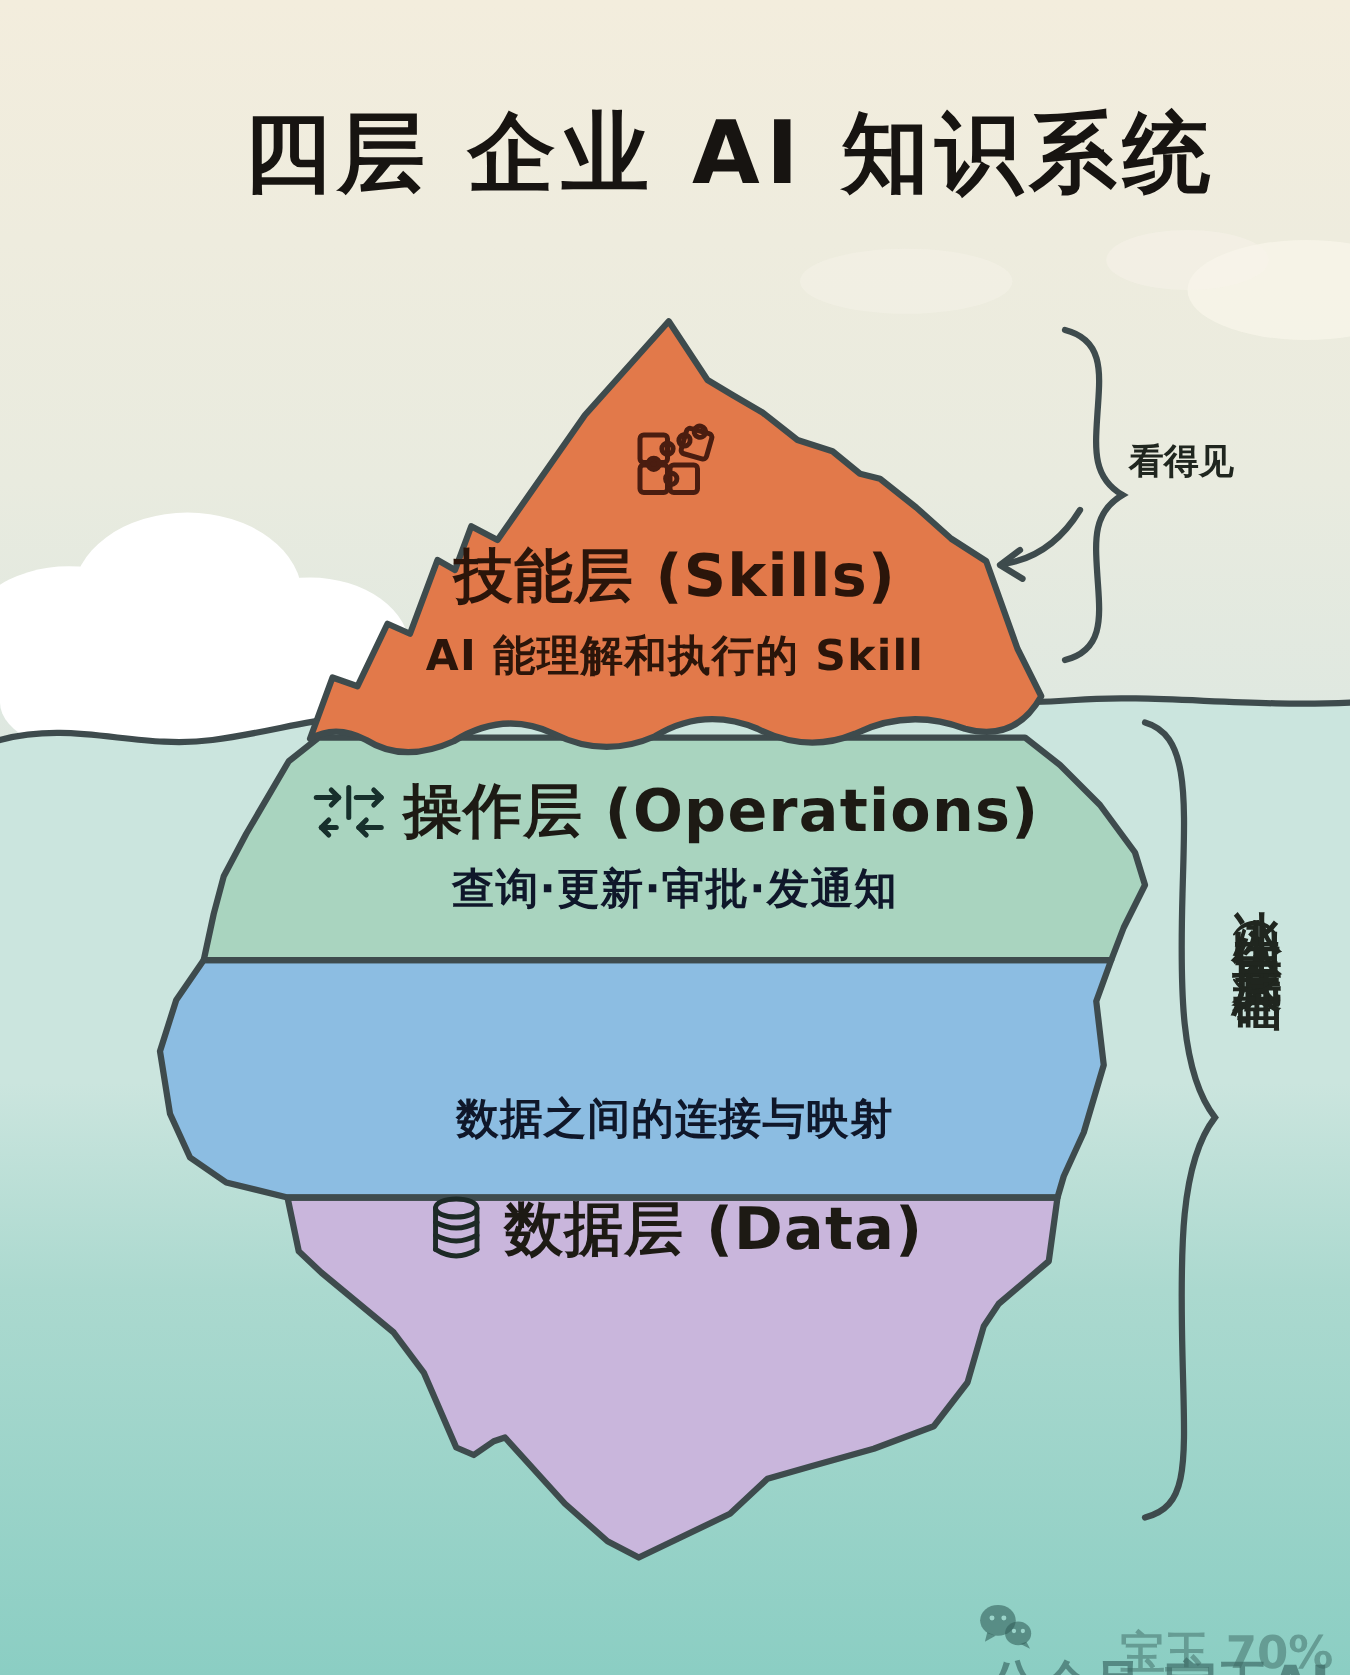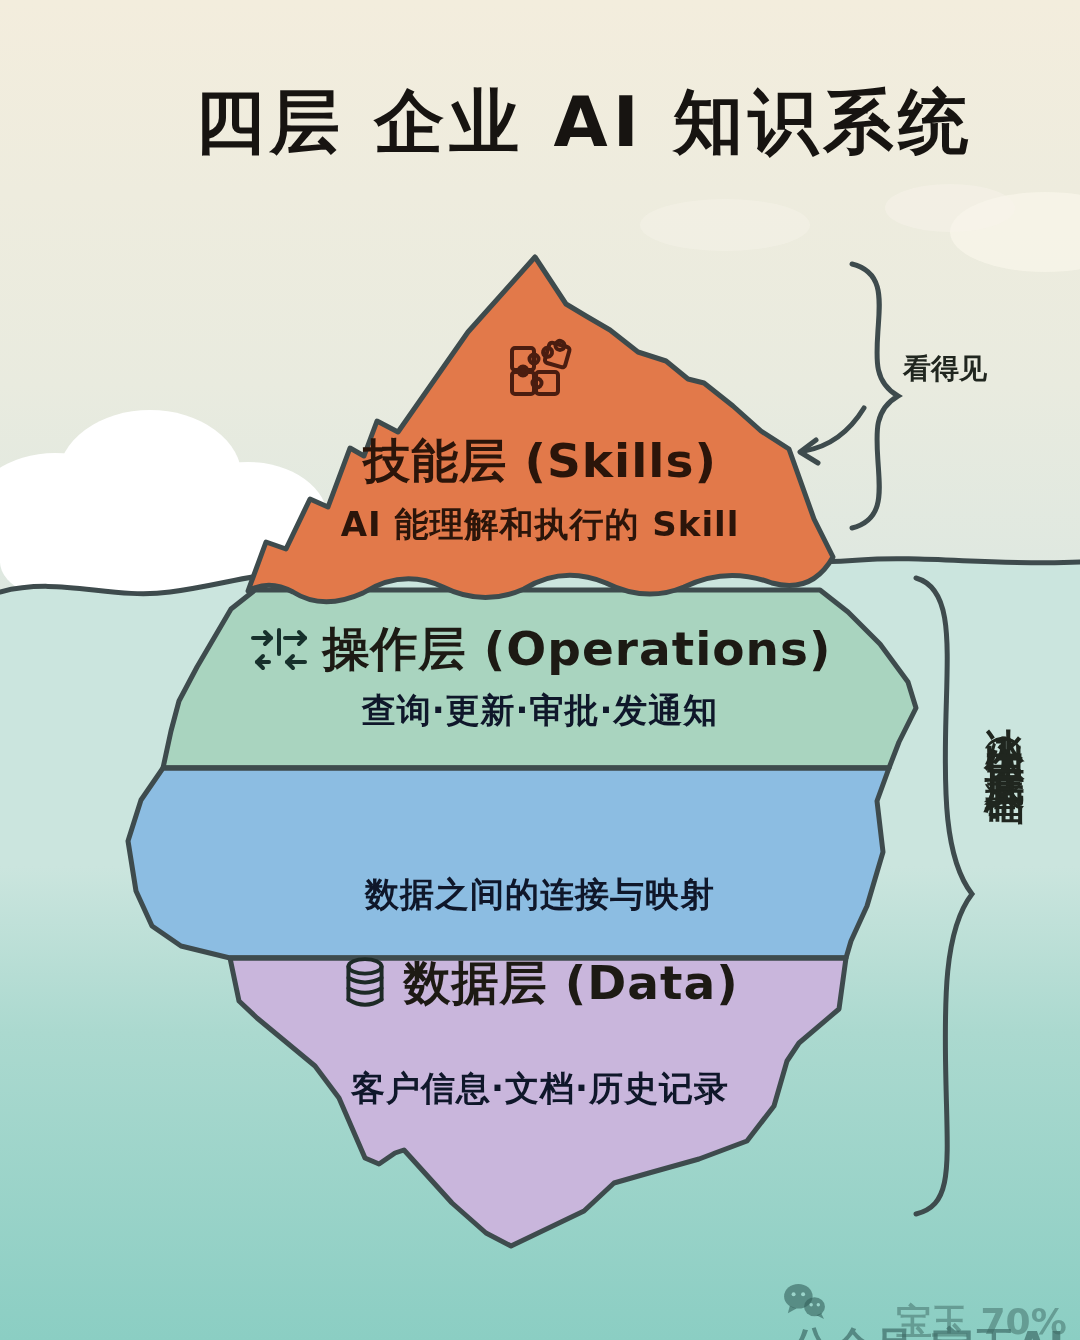--- a/index.html
+++ b/index.html
@@ -125,21 +125,20 @@
     <svg width="48" height="58" viewBox="0 0 46 56" fill="none" stroke="#1d2a26" stroke-width="3.8" stroke-linecap="round">
       <ellipse cx="23" cy="11" rx="16" ry="7"></ellipse>
       <path d="M 7,11 L 7,43"></path>
         <path d="M 39,11 L 39,43"></path>
       <path d="M 7,43 Q 23,53 39,43"></path>
       <path d="M 7,22 Q 23,31 39,22"></path>
       <path d="M 7,32 Q 23,41 39,32"></path>
     </svg>
     <div class="layer-title">数据层 (Data)</div>
   </div>
-  <div class="abs layer-sub" style="top:1066px;">客户信息·文档·历史记录</div>
 
   <div class="abs note" style="left:903px;top:352px;">
     <div>看得见</div>
   </div>
 
   <div class="abs note-vertical" style="left:978px;top:696px;height:490px;">冰山主体（底层基础）</div>
 
   <div class="abs" style="left:782px;top:1282px;">
     <svg width="46" height="38" viewBox="0 0 48 40" style="vertical-align:middle;">
       <g fill="rgba(52,96,92,0.60)">

